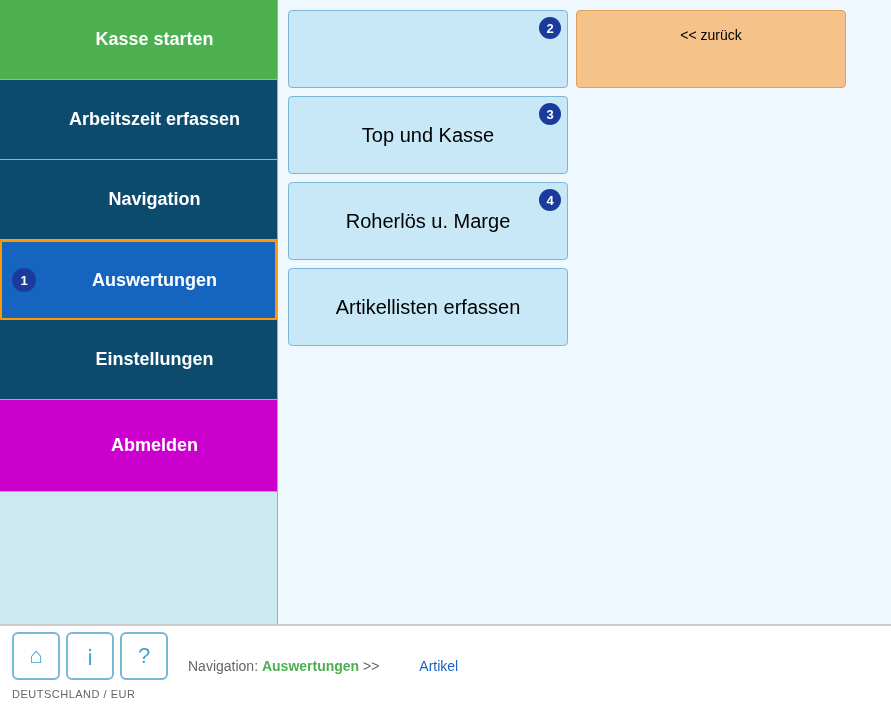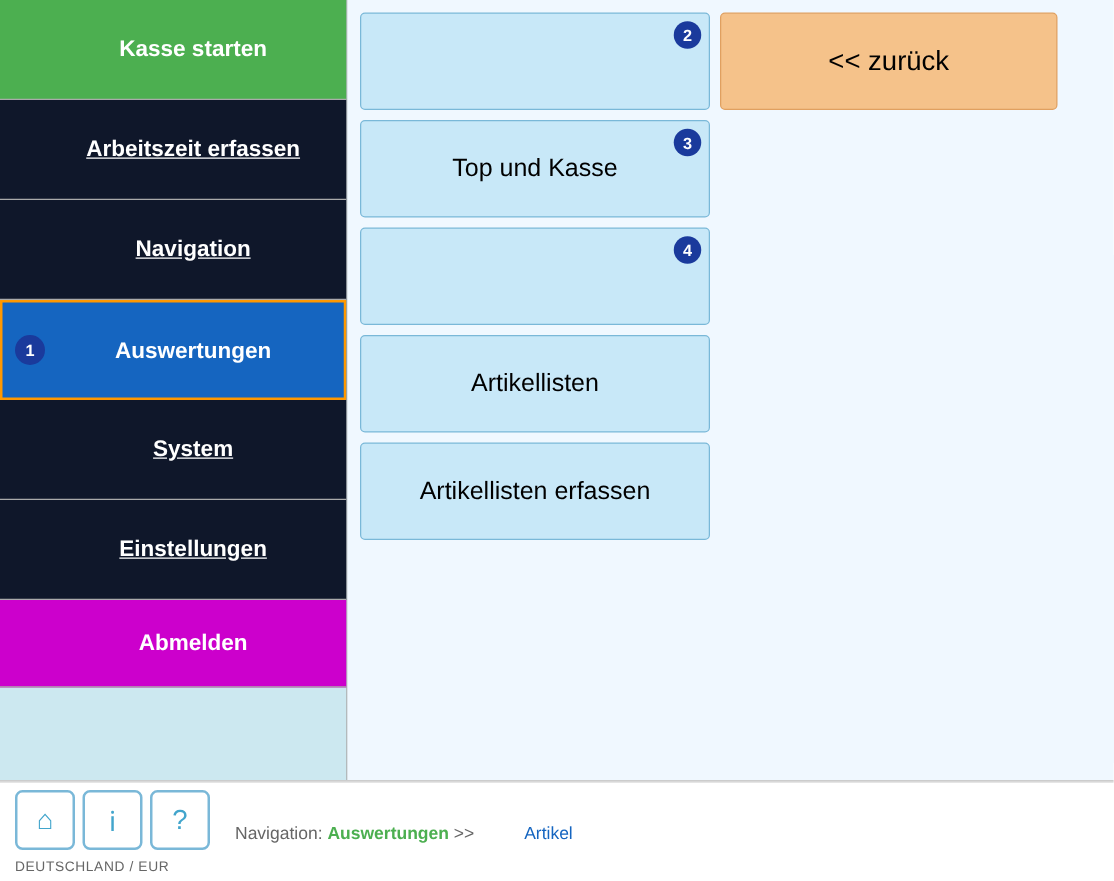--- a/index.html
+++ b/index.html
@@ -40,23 +40,23 @@
       border-bottom: 1px solid #aaa;
       cursor: pointer;
       font-size: 18px;
       font-weight: bold;
       color: #fff;
       position: relative;
       padding-left: 32px;
     }
 
     .sidebar-item.green { background: #4caf50; }
-    .sidebar-item.blue { background: #0f172a; text-decoration: underline; }
+    .sidebar-item.blue { background: #0c4a6e; }
     .sidebar-item.blue-active { background: #1565c0; border: 2px solid #ff9800; color: #fff; }
-    .sidebar-item.magenta { background: #cc00cc; height: 70px; }
+    .sidebar-item.magenta { background: #cc00cc; height: 92px; }
 
     
     .main-panel {
       flex: 1;
       display: flex;
       flex-direction: column;
       background: #f0f8ff;
       padding: 10px;
       gap: 8px;
     }
@@ -80,25 +80,24 @@
       position: relative;
       min-width: 280px;
       min-height: 78px;
     }
 
     .back-btn {
       background: #f5c28a;
       border: 1px solid #e0a060;
       border-radius: 4px;
       padding: 16px 30px;
-      font-size: 22px;
+      font-size: 14px;
       color: #000;
       cursor: pointer;
       display: flex;
-      align-items: center;
       justify-content: center;
       min-width: 270px;
       min-height: 78px;
     }
 
     .badge {
       position: absolute;
       top: 6px;
       right: 6px;
       width: 22px;
@@ -202,23 +201,20 @@
         <span>Arbeitszeit erfassen</span>
       </div>
       <div class="sidebar-item blue">
         <span>Navigation</span>
       </div>
       <div class="sidebar-item blue-active">
         <span class="sidebar-badge">1</span>
         <span>Auswertungen</span>
       </div>
       <div class="sidebar-item blue">
-        <span>System</span>
-      </div>
-      <div class="sidebar-item blue">
         <span>Einstellungen</span>
       </div>
       <div class="sidebar-item magenta">
         <span>Abmelden</span>
       </div>
     </div>
 
     <div class="main-panel">
 
       <div class="menu-row">
@@ -232,29 +228,25 @@
 
       <div class="menu-row">
         <div class="menu-btn">
           <span>Top und Kasse</span>
           <span class="badge">3</span>
         </div>
       </div>
 
       <div class="menu-row">
         <div class="menu-btn">
+          <span>Roherlös u. Marge</span>
           <span class="badge">4</span>
         </div>
       </div>
 
-      <div class="menu-row">
-        <div class="menu-btn">
-          <span>Artikellisten</span>
-        </div>
-      </div>
 
       <div class="menu-row">
         <div class="menu-btn">
           <span>Artikellisten erfassen</span>
         </div>
       </div>
     </div>
   </div>
 
   <hr class="separator-line">

